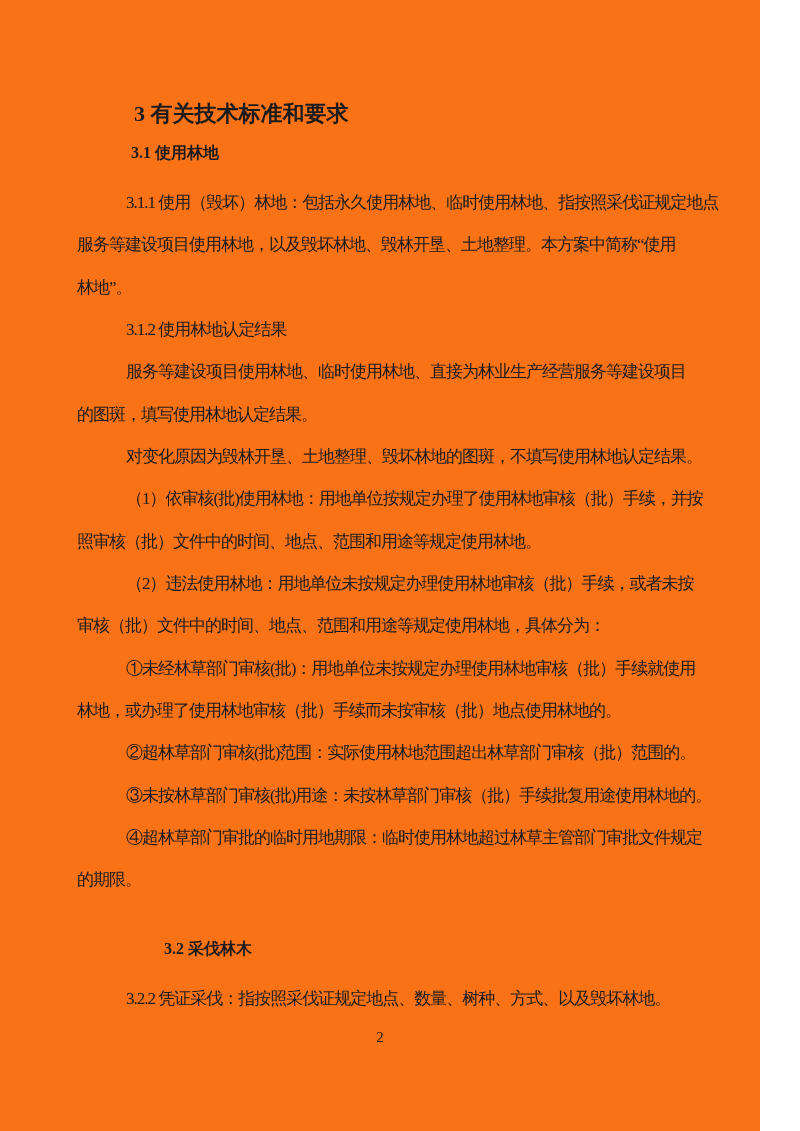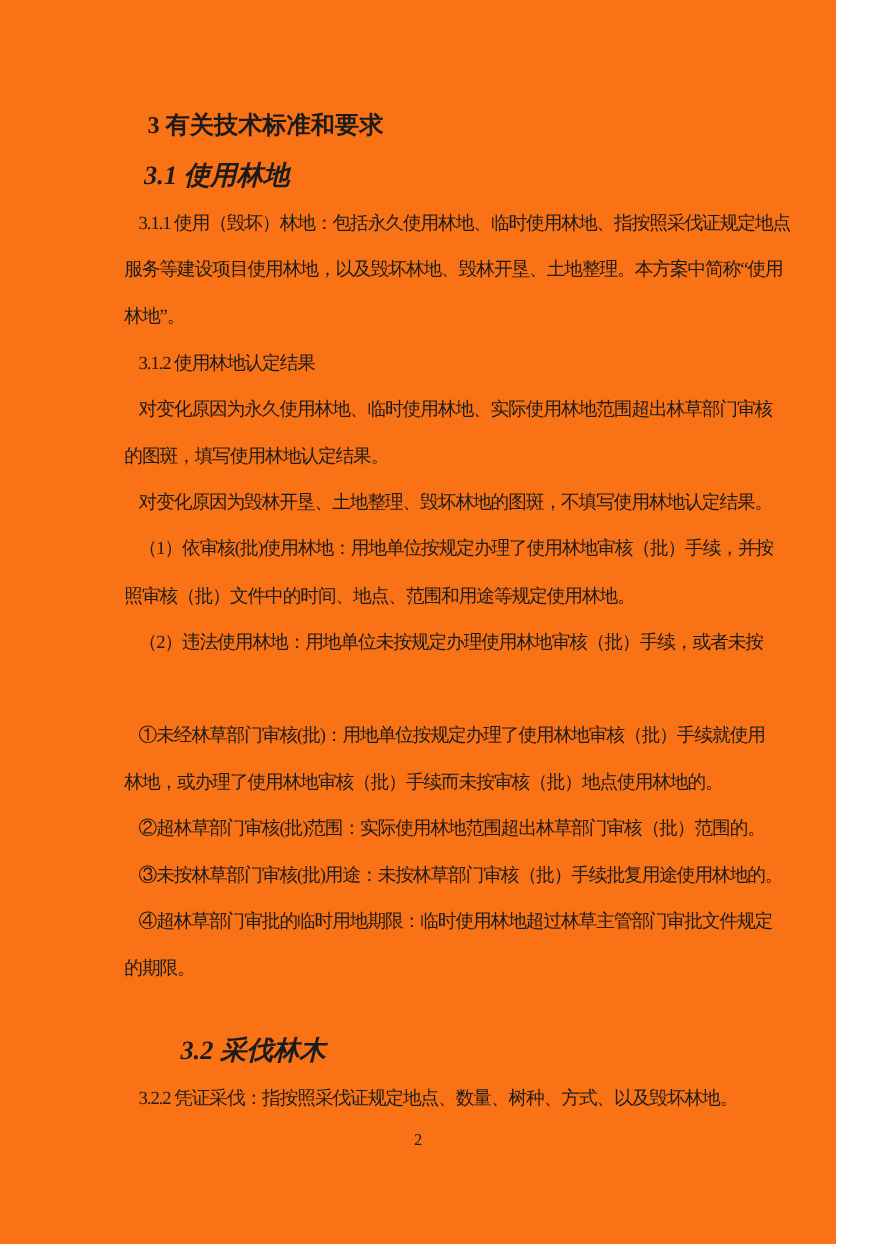--- a/index.html
+++ b/index.html
@@ -16,36 +16,35 @@
     position: absolute;
     left: 134px;
     top: 99px;
     font-size: 22px;
     font-weight: bold;
     letter-spacing: 0px;
     white-space: nowrap;
   }
   .h2 {
     position: absolute;
-    font-size: 24px;
+    font-size: 16px;
     font-weight: bold;
     white-space: nowrap;
-    font-style: italic;
   }
   .h2a { left: 131px; top: 143px; }
   .h2b { left: 132px; top: 939px; margin-left: 32px; }
   .line {
     position: absolute;
     font-size: 17px;
     letter-spacing: -1px;
     white-space: nowrap;
     line-height: 22px;
   }
   .ind   { left: 126px; }
-  .noind { left: 113px; }
+  .noind { left: 77px; }
   .pageno {
     position: absolute;
     top: 1029px;
     left: 0;
     width: 100%;
     text-align: center;
     font-size: 15px;
     letter-spacing: 0;
   }
 </style>
@@ -55,27 +54,28 @@
 <div class="page">
 
   <div class="h1">3 有关技术标准和要求</div>
 
   <div class="h2 h2a">3.1 使用林地</div>
 
   <div class="line ind" style="top:192px">3.1.1 使用（毁坏）林地：包括永久使用林地、临时使用林地、指按照采伐证规定地点</div>
   <div class="line noind" style="top:234px">服务等建设项目使用林地，以及毁坏林地、毁林开垦、土地整理。本方案中简称“使用</div>
   <div class="line noind" style="top:277px">林地”。</div>
   <div class="line ind" style="top:319px">3.1.2 使用林地认定结果</div>
-  <div class="line ind" style="top:361px">对变化原因为永久使用林地、临时使用林地、实际使用林地范围超出林草部门审核</div>
+  <div class="line ind" style="top:361px">服务等建设项目使用林地、临时使用林地、直接为林业生产经营服务等建设项目</div>
   <div class="line noind" style="top:404px">的图斑，填写使用林地认定结果。</div>
   <div class="line ind" style="top:446px">对变化原因为毁林开垦、土地整理、毁坏林地的图斑，不填写使用林地认定结果。</div>
   <div class="line ind" style="top:488px">（1）依审核(批)使用林地：用地单位按规定办理了使用林地审核（批）手续，并按</div>
   <div class="line noind" style="top:531px">照审核（批）文件中的时间、地点、范围和用途等规定使用林地。</div>
   <div class="line ind" style="top:573px">（2）违法使用林地：用地单位未按规定办理使用林地审核（批）手续，或者未按</div>
-  <div class="line ind" style="top:658px">①未经林草部门审核(批)：用地单位按规定办理了使用林地审核（批）手续就使用</div>
+  <div class="line noind" style="top:615px">审核（批）文件中的时间、地点、范围和用途等规定使用林地，具体分为：</div>
+  <div class="line ind" style="top:658px">①未经林草部门审核(批)：用地单位未按规定办理使用林地审核（批）手续就使用</div>
   <div class="line noind" style="top:700px">林地，或办理了使用林地审核（批）手续而未按审核（批）地点使用林地的。</div>
   <div class="line ind" style="top:742px">②超林草部门审核(批)范围：实际使用林地范围超出林草部门审核（批）范围的。</div>
   <div class="line ind" style="top:827px">④超林草部门审批的临时用地期限：临时使用林地超过林草主管部门审批文件规定</div>
   <div class="line ind" style="top:785px">③未按林草部门审核(批)用途：未按林草部门审核（批）手续批复用途使用林地的。</div>
   <div class="line noind" style="top:869px">的期限。</div>
 
   <div class="h2 h2b">3.2 采伐林木</div>
 
   <div class="line ind" style="top:988px">3.2.2 凭证采伐：指按照采伐证规定地点、数量、树种、方式、以及毁坏林地。</div>
 

